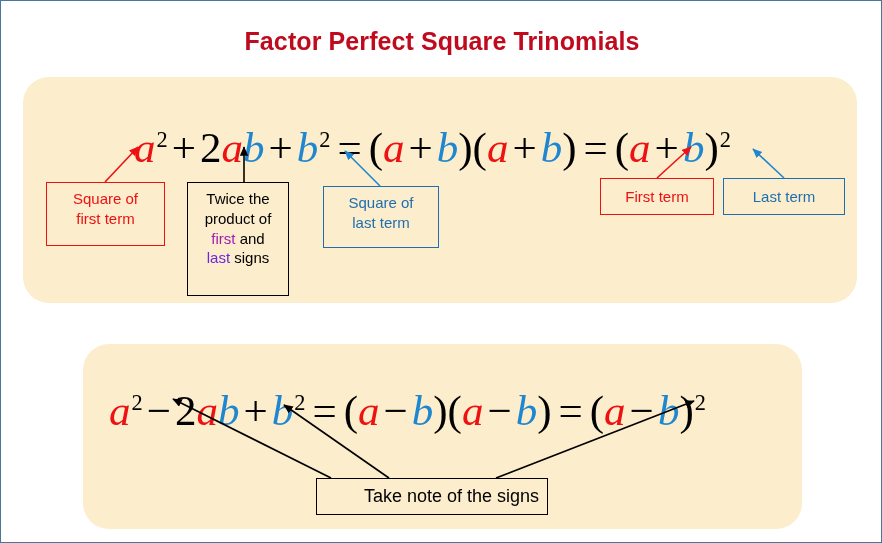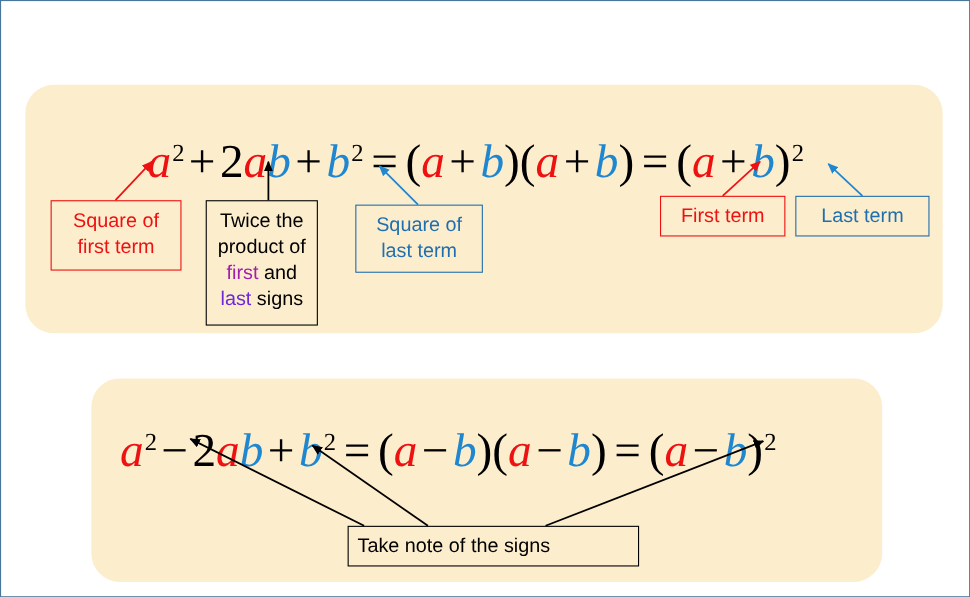--- a/index.html
+++ b/index.html
@@ -74,56 +74,57 @@
     line-height: 0;
     margin-left: 1px;
   }
 
   
   .callout {
     position: absolute;
     background: #fcedcd;
     border: 1.6px solid #000000;
     box-sizing: border-box;
-    font-size: 18px;
+    font-size: 15px;
     line-height: 1.32;
     text-align: center;
     color: #000000;
     padding: 6px 8px;
   }
   .callout.red  { border-color: #ee1111; color: #ee1111; }
   .callout.blue { border-color: #1f6fb0; color: #1f6fb0; }
   .callout .t-red  { color: #a21caf; }
   .callout .t-blue { color: #6d28d9; text-align: center; }
 
   #box-square-first { left: 45px;  top: 181px; width: 119px; height: 64px; }
   #box-twice        { left: 186px; top: 181px; width: 102px; height: 114px; }
   #box-square-last  { left: 322px; top: 185px; width: 116px; height: 62px; }
   #box-first-term   { left: 599px; top: 177px; width: 114px; height: 37px;
                       display: flex; align-items: center; justify-content: center; }
   #box-last-term    { left: 722px; top: 177px; width: 122px; height: 37px;
                       display: flex; align-items: center; justify-content: center; }
-  #box-signs        { left: 315px; top: 477px; width: 265px; height: 37px;
-                      display: flex; align-items: center; justify-content: flex-start;
+  #box-signs        { left: 315px; top: 477px; width: 232px; height: 37px;
+                      display: flex; align-items: center; justify-content: flex-end;
                       font-size: 18px; }
 
   
   #arrows {
     position: absolute;
     left: 0; top: 0;
     width: 882px;
     height: 543px;
     pointer-events: none;
   }
 </style>
 </head>
 <body>
 
 <div id="page">
 
+  <div id="title">Factor Perfect Square Trinomials</div>
 
   <div class="panel" id="panel-1"></div>
 
   <div class="formula" id="formula-1"><span class="var-a">a<sup>2</sup></span><span class="op">+</span><span class="num">2</span><span class="var-a">a</span><span class="var-b">b</span><span class="op">+</span><span class="var-b">b<sup>2</sup></span><span class="eq">=</span><span class="paren">(</span><span class="var-a">a</span><span class="op">+</span><span class="var-b">b</span><span class="paren">)</span><span class="paren">(</span><span class="var-a">a</span><span class="op">+</span><span class="var-b">b</span><span class="paren">)</span><span class="eq">=</span><span class="paren">(</span><span class="var-a">a</span><span class="op">+</span><span class="var-b">b</span><span class="paren">)<sup>2</sup></span></div>
 
   <div class="callout red" id="box-square-first">
     <span>Square of</span><br>
     <span>first term</span>
   </div>
 

